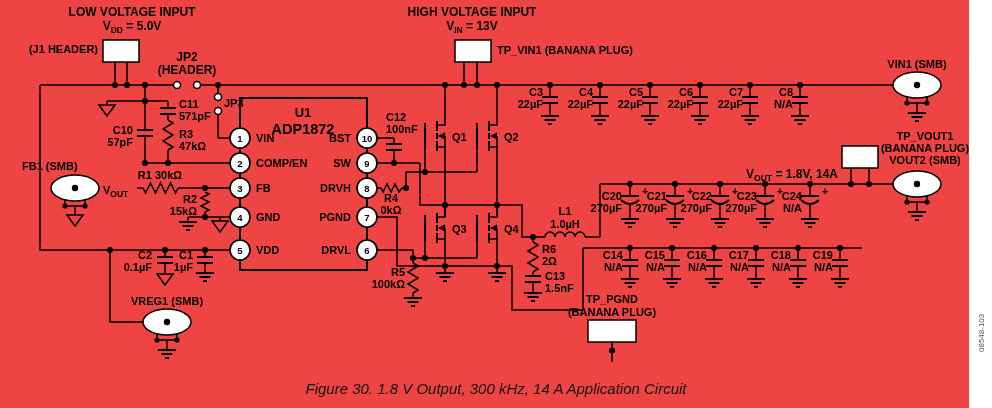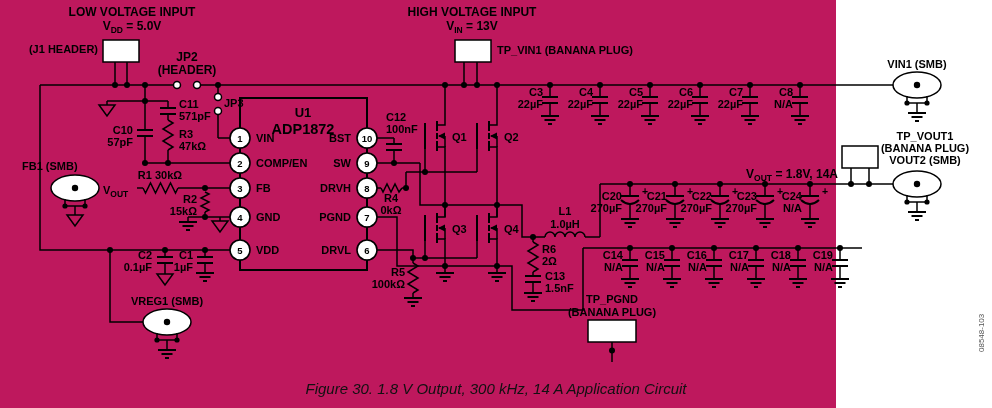--- a/index.html
+++ b/index.html
@@ -1,16 +1,16 @@
 <!DOCTYPE html>
 <html><head>
 <meta charset="utf-8">
 <style>
   html,body{margin:0;padding:0;background:#fff;}
-  .page{width:836px;height:408px;background:#be185d;position:relative;font-family:"Liberation Sans",sans-serif;}
+  .page{width:969px;height:408px;background:#ef4444;position:relative;font-family:"Liberation Sans",sans-serif;}
   svg{display:block;}
   svg text{fill:#000;font-family:"Liberation Sans",sans-serif;}
   .w{stroke:#000;stroke-width:1.5;fill:none;}
   .w2{stroke:#000;stroke-width:2;fill:none;}
   .dot{fill:#000;stroke:none;}
   .oc{fill:#fff;stroke:#000;stroke-width:1.5;}
   .pinc{fill:#fff;stroke:#000;stroke-width:1.6;}
   .t9{font-size:9.5px;font-weight:bold;}
   .t10{font-size:10.5px;font-weight:bold;}
   .t11{font-size:11px;font-weight:bold;}

